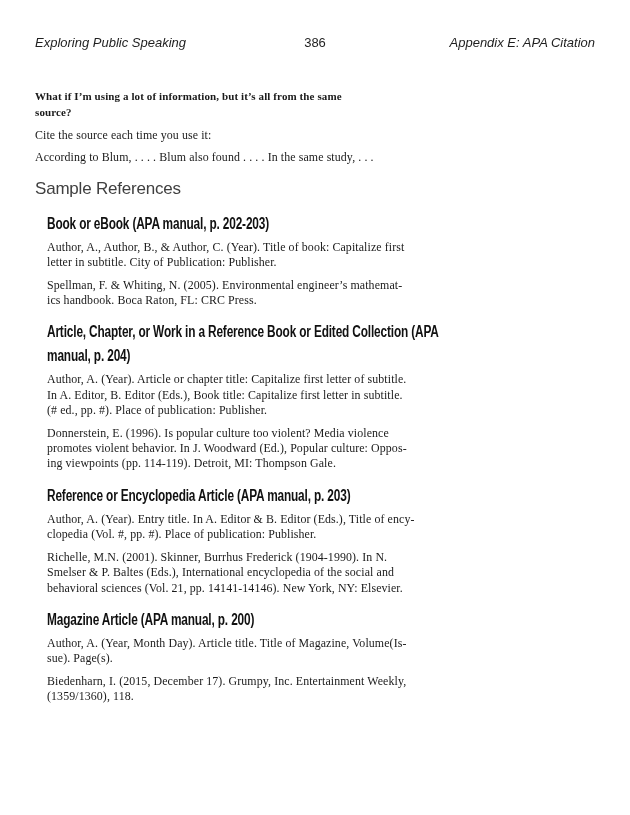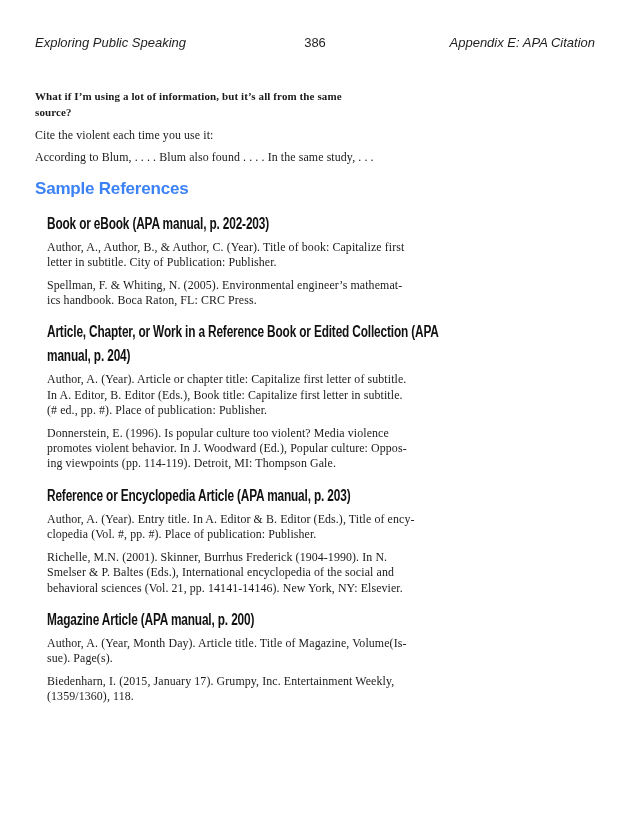--- a/index.html
+++ b/index.html
@@ -52,24 +52,24 @@
     font-family: "Liberation Serif", serif;
     font-weight: bold;
     font-size: 11px;
     line-height: 16px;
     margin: 6px 0 8px 0;
     white-space: pre-line;
     letter-spacing: 0.1px;
   }
   .main-heading {
     font-family: "Liberation Sans", sans-serif;
-    font-weight: bold;
+    font-weight: normal;
     font-size: 17px;
     line-height: 22px;
-    color: #3b82f6;
+    color: #404040;
     margin: 12px 0 0 0;
     letter-spacing: -0.2px;
   }
   .ref-heading {
     font-family: "Liberation Sans", sans-serif;
     font-weight: bold;
     font-size: 16px;
     line-height: 24px;
     color: #111111;
     margin: 11px 0 4px 0;
@@ -91,21 +91,21 @@
     <span class="center">386</span>
     <span class="right">Appendix E: APA Citation</span>
   </div>
 
   <div>
 
 
     <p class="q-heading">What if I’m using a lot of information, but it’s all from the same
 source?</p>
 
-    <p class="body-par">Cite the violent each time you use it:</p>
+    <p class="body-par">Cite the source each time you use it:</p>
 
     <p class="body-par">According to Blum, . . . . Blum also found . . . . In the same study, . . .</p>
 
     <h2 class="main-heading">Sample References</h2>
 
     <div class="ref-section">
       <h3 class="ref-heading">Book or eBook (APA manual, p. 202-203)</h3>
       <p class="body-par">Author, A., Author, B., &amp; Author, C. (Year). Title of book: Capitalize first
 letter in subtitle. City of Publication: Publisher.</p>
       <p class="body-par">Spellman, F. &amp; Whiting, N. (2005). Environmental engineer’s mathemat-
@@ -129,18 +129,18 @@
 clopedia (Vol. #, pp. #). Place of publication: Publisher.</p>
       <p class="body-par">Richelle, M.N. (2001). Skinner, Burrhus Frederick (1904-1990). In N.
 Smelser &amp; P. Baltes (Eds.), International encyclopedia of the social and
 behavioral sciences (Vol. 21, pp. 14141-14146). New York, NY: Elsevier.</p>
     </div>
 
     <div class="ref-section">
       <h3 class="ref-heading">Magazine Article (APA manual, p. 200)</h3>
       <p class="body-par">Author, A. (Year, Month Day). Article title. Title of Magazine, Volume(Is-
 sue). Page(s).</p>
-      <p class="body-par">Biedenharn, I. (2015, January 17). Grumpy, Inc. Entertainment Weekly,
+      <p class="body-par">Biedenharn, I. (2015, December 17). Grumpy, Inc. Entertainment Weekly,
 (1359/1360), 118.</p>
     </div>
 
   </div>
 </div>
 
 </body></html>

